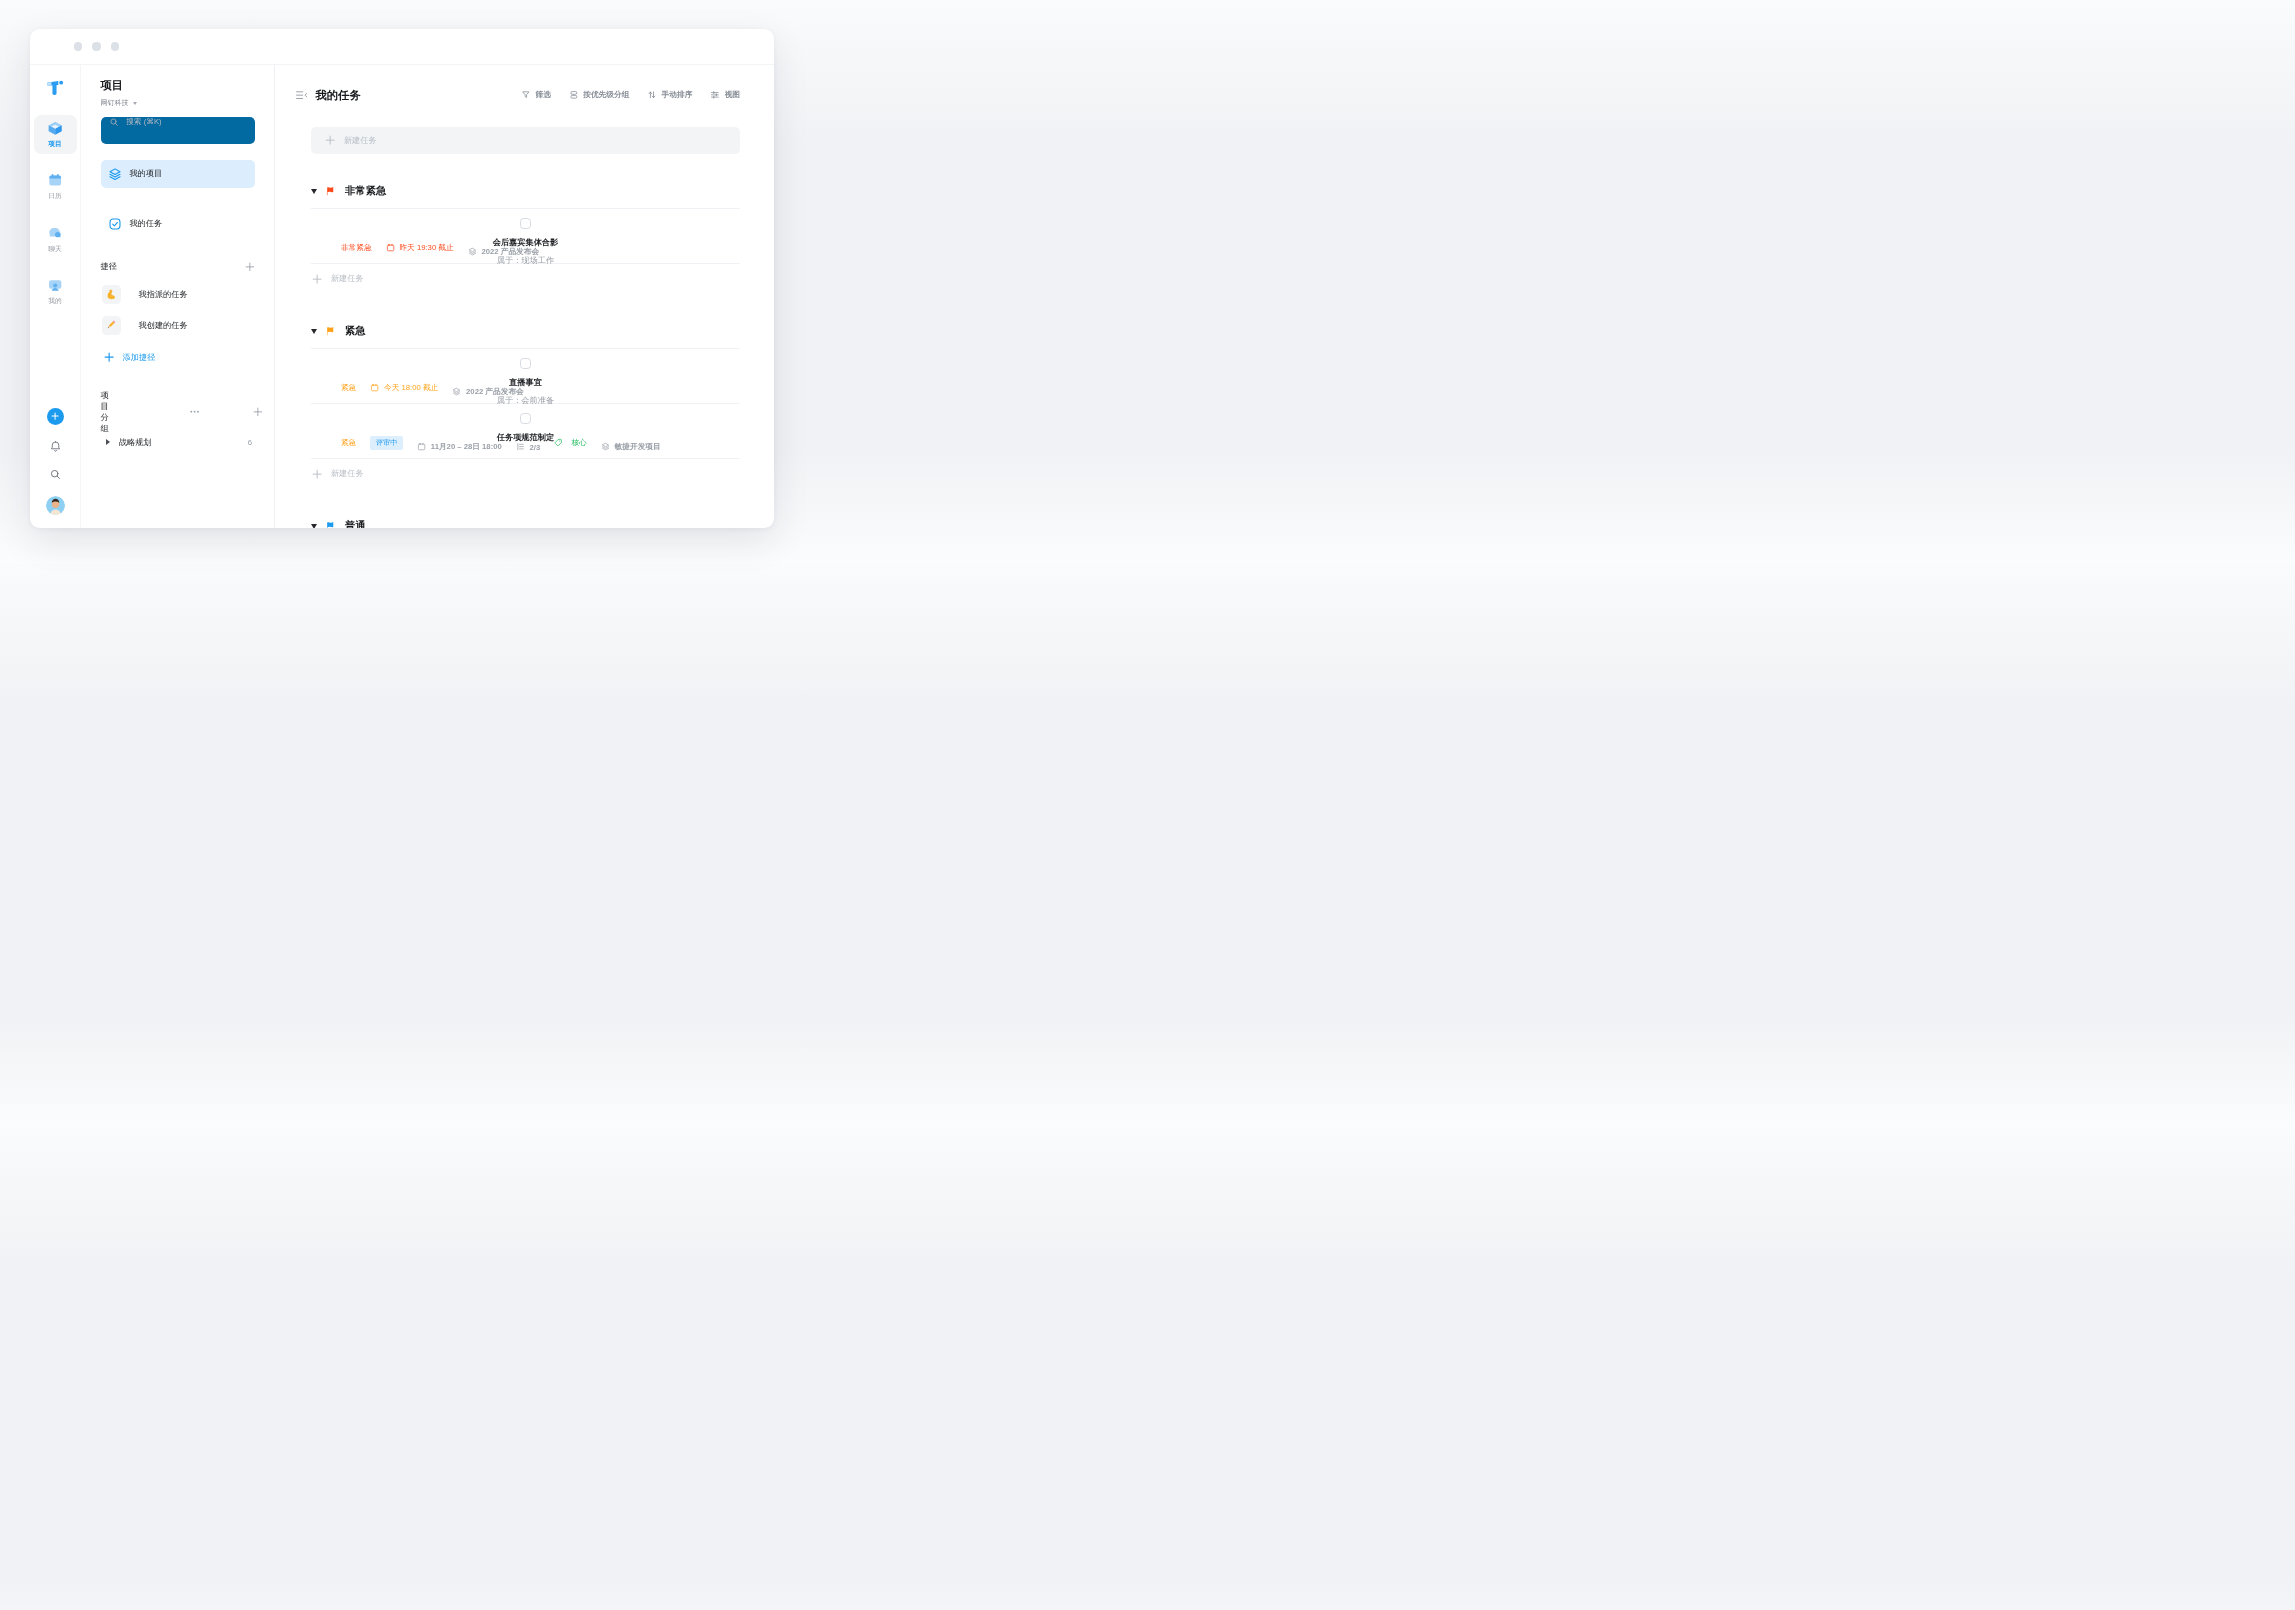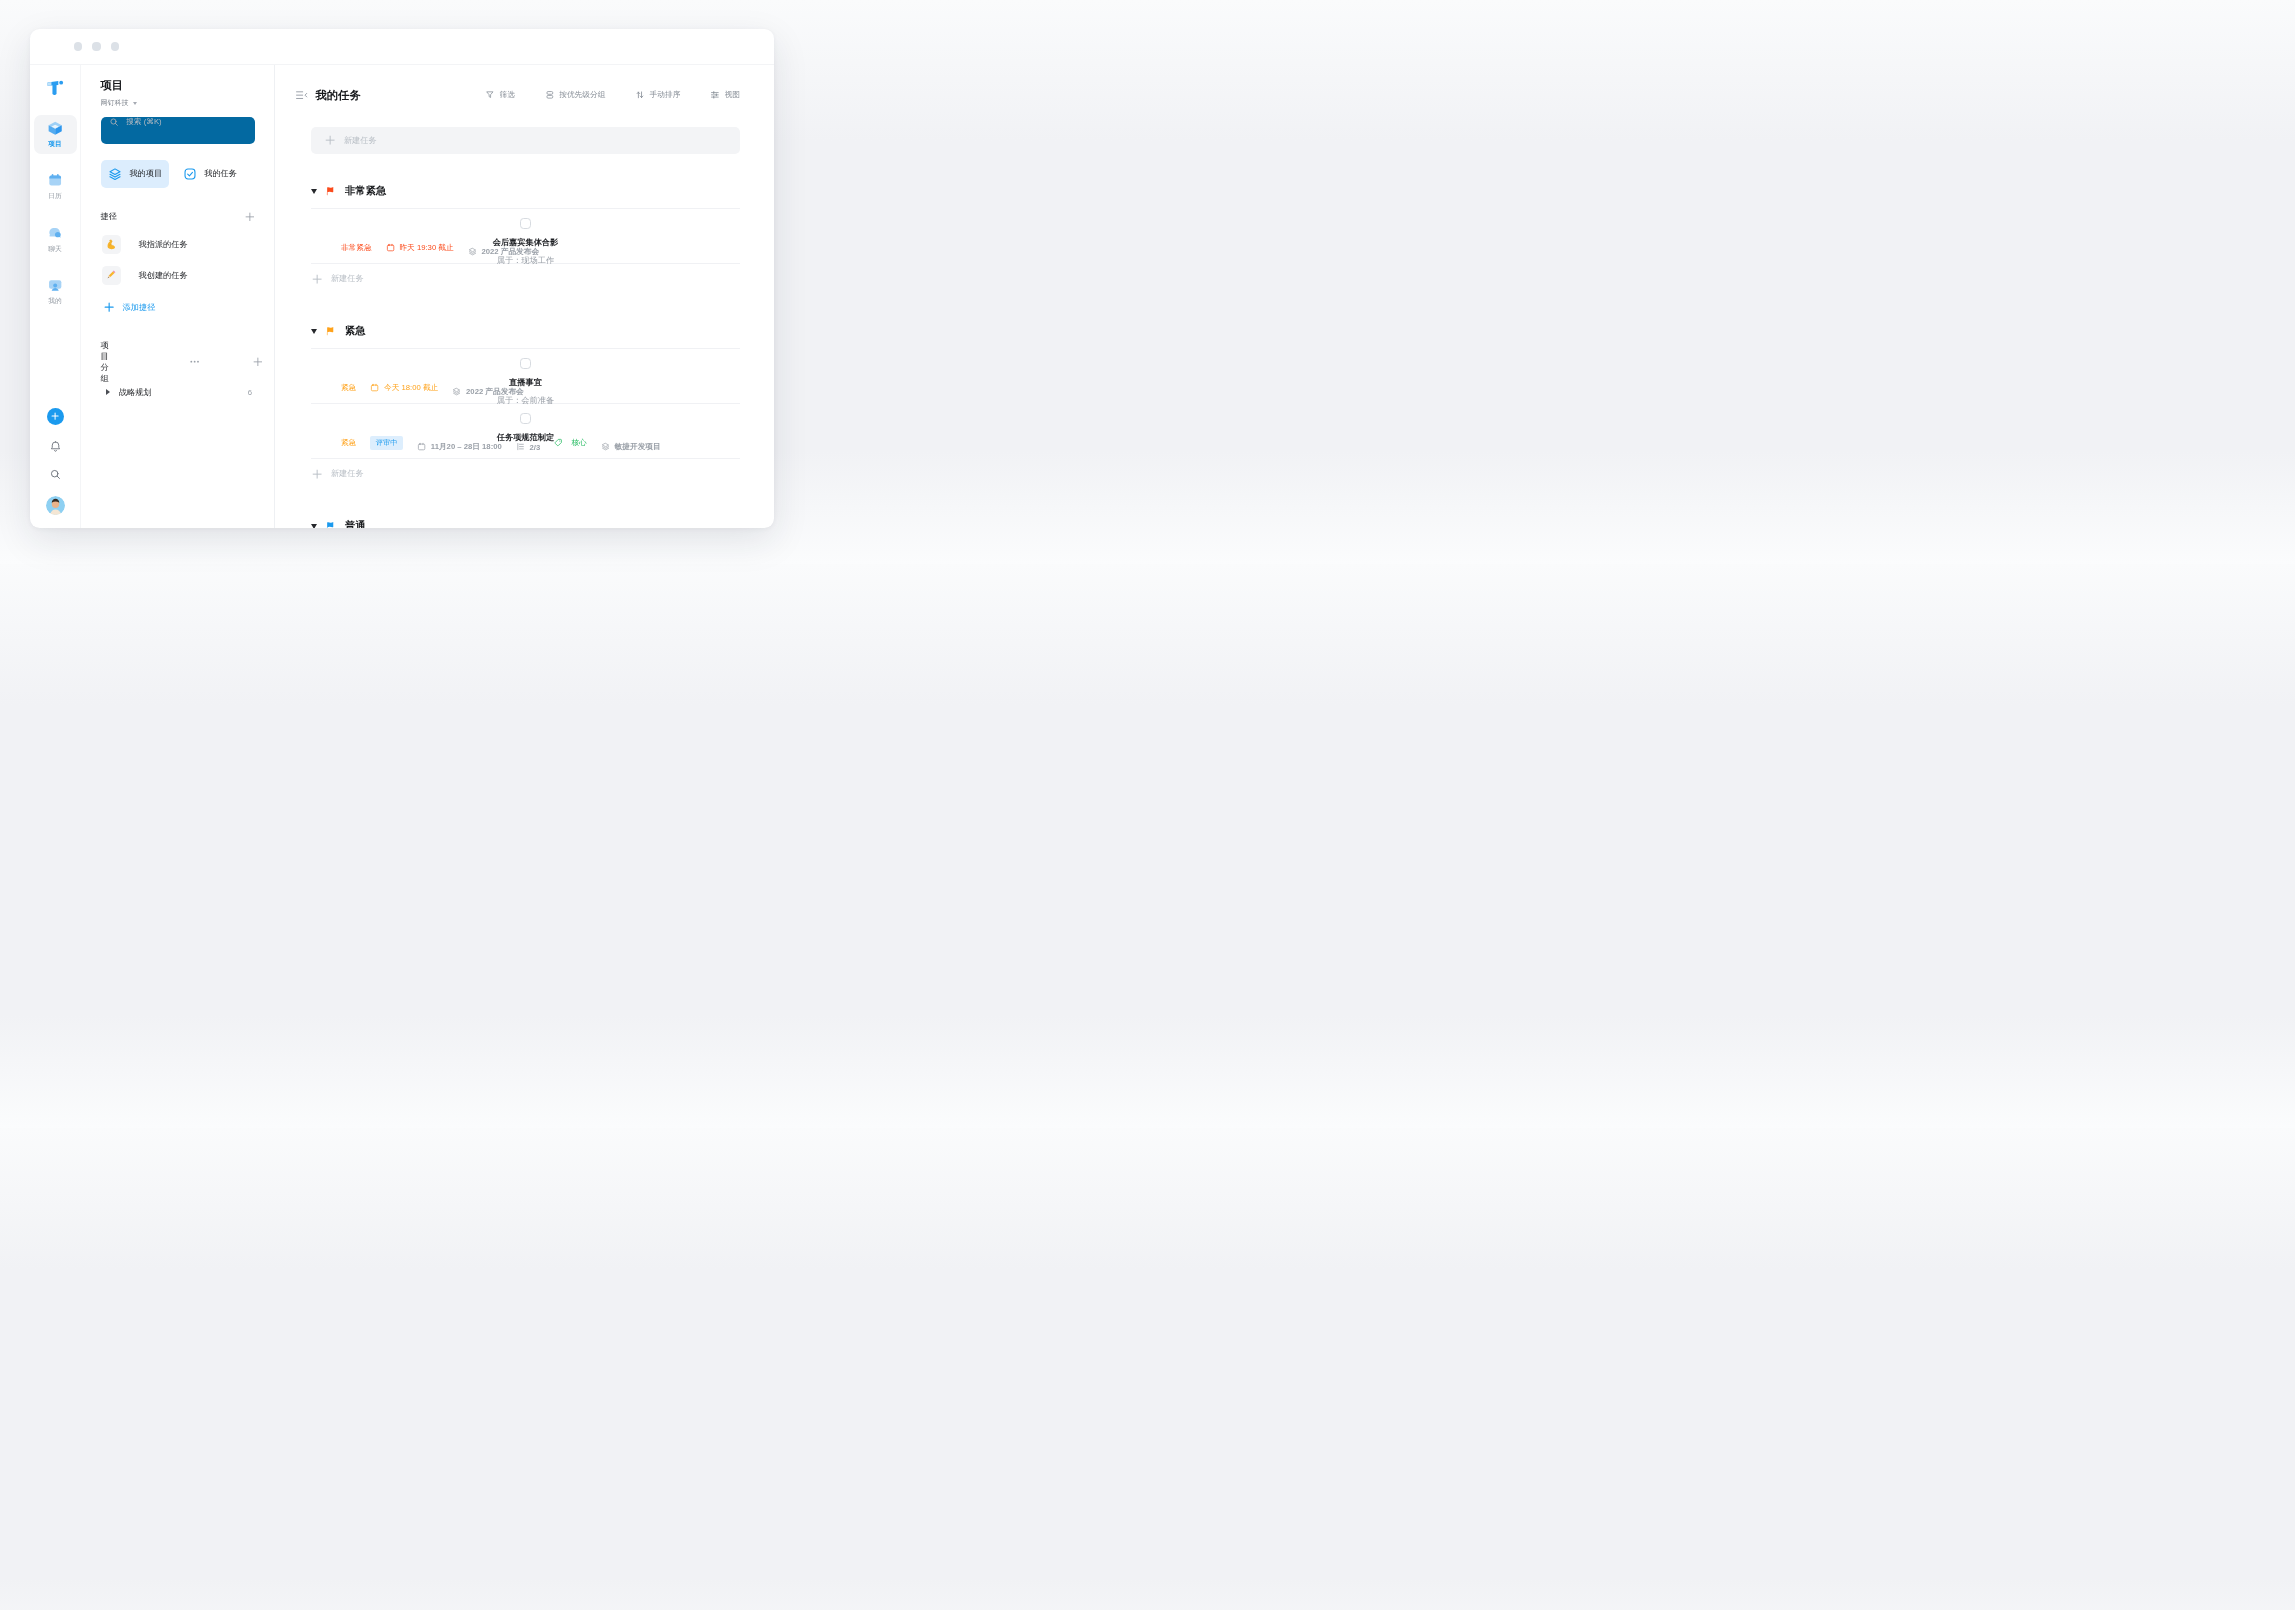--- a/index.html
+++ b/index.html
@@ -26,39 +26,39 @@
     display:flex; align-items:center; justify-content:center; }
   .avatar { width:19px; height:19px; border-radius:50%; overflow:hidden; }
 
   
   .sidebar { width:194px; flex:none; border-right:0.5px solid #eef0f3; padding:13px 19px 0 19.5px; }
   .side-title { font-size:11.3px; font-weight:700; color:#17191c; }
   .side-org { margin-top:5.1px; font-size:7px; color:#7d838c; display:flex; align-items:center; gap:4.1px; }
   .caret-sm { width:0; height:0; border-left:2.6px solid transparent; border-right:2.6px solid transparent; border-top:3.1px solid #a6abb3; }
   .search-box { margin-top:9.2px; height:27px; background:#0369a1; border-radius:5.1px;
     display:flex; gap:6.7px; padding:0 8.7px; color:#b6bbc2; font-size:7.7px; }
-  .side-menu { margin-top:15.4px; display:flex; flex-direction:row; gap:6px; }
+  .side-menu { margin-top:15.4px; display:flex; flex-direction:column; gap:22px; }
   .side-item { height:28px; border-radius:5.1px; display:flex; align-items:center; gap:7.7px; padding:0 7.2px; font-size:8.2px; color:#1d1f23; }
   .side-item.selected { background:#dcedfd; }
   .section-head { margin-top:21.5px; height:15.4px; display:flex; align-items:center; font-size:8.2px; font-weight:400; color:#1d1f23;gap:40px; }
   .grow { flex:1; }
   .ghost-ic { color:#9aa0a8; display:flex; align-items:center; }
   .shortcut { height:29px; display:flex; align-items:center; gap:18px; font-size:8.2px; color:#1d1f23; padding-left:1px; margin-top:5.1px; }
   .shortcut + .shortcut { margin-top:2.1px; }
   .emoji-tile { width:19px; height:19px; border-radius:4.6px; background:#f3f4f6; display:flex; align-items:center; justify-content:center; }
   .add-shortcut { margin-top:4.1px; height:27px; display:flex; align-items:center; gap:8.7px; color:#1b9aee; font-size:8.2px; padding-left:3.1px; }
   .pg-item { margin-top:8.2px; height:30px; display:flex; align-items:center; font-size:8.2px; color:#1d1f23; }
   .tri-right { width:0; height:0; border-top:3.1px solid transparent; border-bottom:3.1px solid transparent; border-left:4.1px solid #4b4e54; margin:0 9.2px 0 5.1px; }
   .pg-count { margin-left:auto; color:#9aa0a8; font-size:7.7px; margin-right:3.1px; }
 
   
   .main { flex:1; min-width:0; padding:0 34px 0 19.5px; display:flex; flex-direction:column; }
   .main-header { margin-top:19.5px; height:21.5px; display:flex; align-items:center; flex:none; }
   .main-title { font-size:11.3px; font-weight:700; color:#17191c; margin-left:7.7px; }
-  .toolbar { margin-left:auto; display:flex; align-items:center; gap:30px; color:#878e97; font-size:7.7px; }
+  .toolbar { margin-left:auto; display:flex; align-items:center; gap:18px; color:#878e97; font-size:7.7px;font-weight:bold; }
   .tool { display:flex; align-items:center; gap:4.6px; }
   .content { margin-left:16.4px; margin-top:20.5px; }
   .newtask-bar { height:27px; background:#f3f4f6; border-radius:5.1px; display:flex; align-items:center; gap:8.7px; padding:0 14px; color:#b9bfc6; font-size:8.2px; }
   .group-head { margin-top:29px; margin-bottom:8.2px; height:17.4px; display:flex; align-items:center; gap:8.2px; }
   .caret-dn { width:0; height:0; border-left:3.6px solid transparent; border-right:3.6px solid transparent; border-top:5.1px solid #26282c; }
   .group-name { font-size:10.3px; font-weight:700; color:#17191c; margin-left:1px; }
   .hr { border-top:0.5px solid #f0f1f4; }
   .task { padding:9.2px 0 8.2px; border-bottom:0.5px solid #f0f1f4; }
   .t-row { display:flex; align-items:center; gap:7.7px; height:17.4px;flex-direction:column; }
   .checkbox { width:10.8px; height:10.8px; border:0.8px solid #d7dbe0; border-radius:3.6px; flex:none; }

